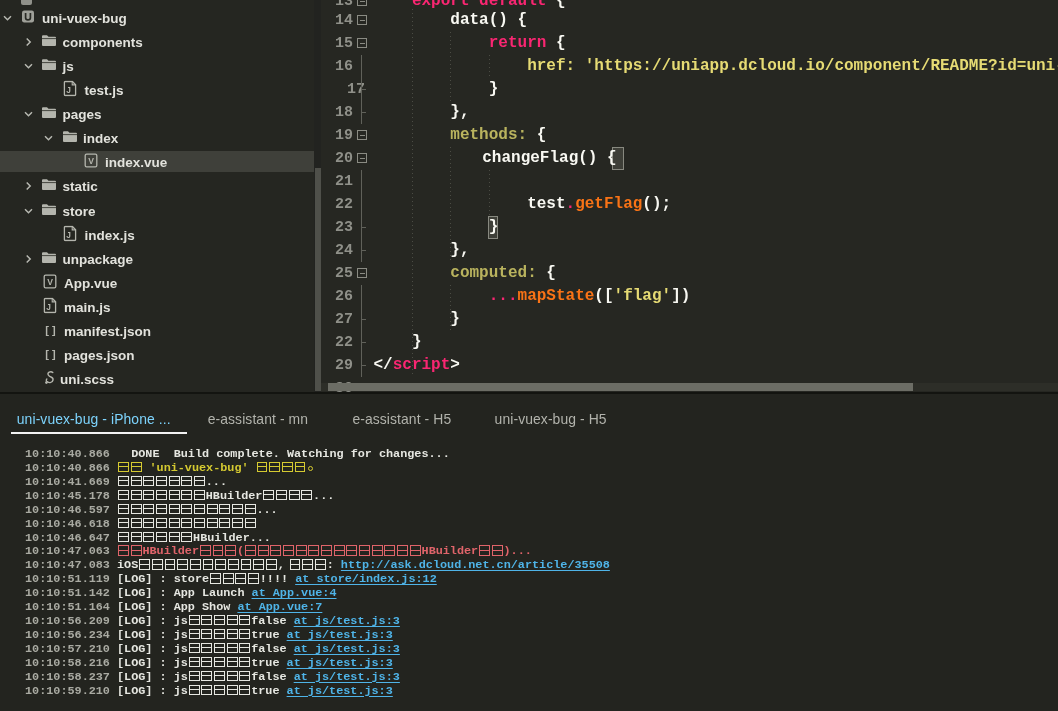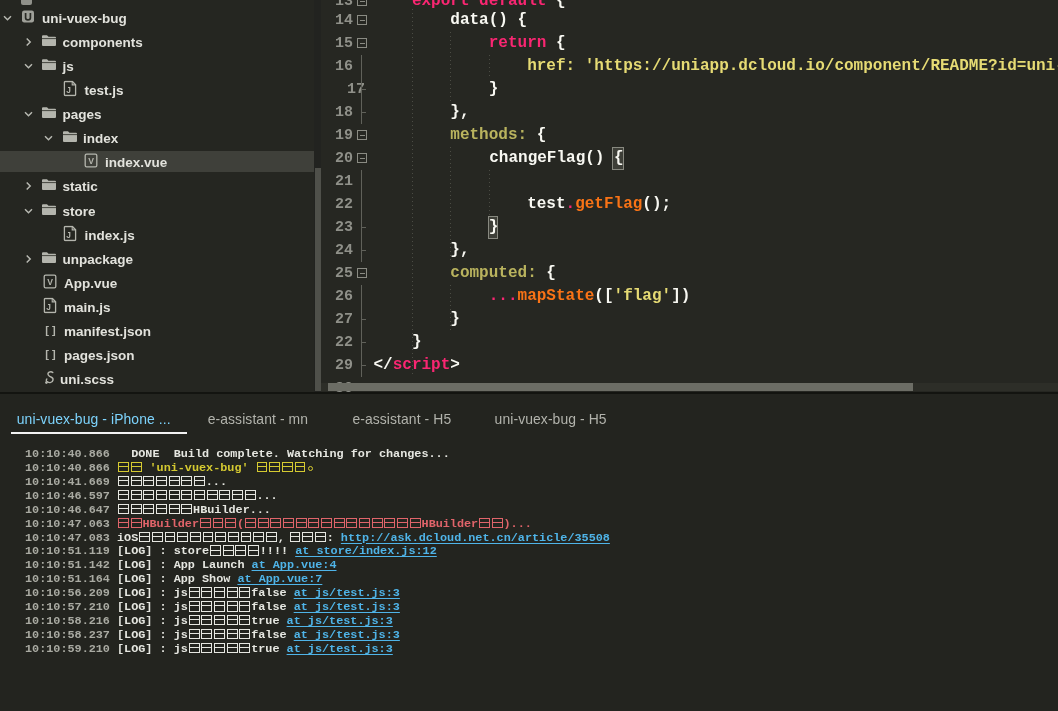--- a/index.html
+++ b/index.html
@@ -224,21 +224,21 @@
 <div class="cl" style="top:31.8px;left:52.5px">            <span class="k">return</span> {</div>
 <div class="num" style="top:54.8px;left:0">16</div>
 <div class="cl" style="top:54.8px;left:52.5px">                <span class="s">href: 'https://uniapp.dcloud.io/component/README?id=uni-app'</span></div>
 <div class="num" style="top:77.8px;left:12px">17</div>
 <div class="cl" style="top:77.8px;left:52.5px">            }</div>
 <div class="num" style="top:100.8px;left:0">18</div>
 <div class="cl" style="top:100.8px;left:52.5px">        },</div>
 <div class="num" style="top:123.8px;left:0">19</div>
 <div class="cl" style="top:123.8px;left:52.5px">        <span class="o2">methods:</span> {</div>
 <div class="num" style="top:146.8px;left:0">20</div>
-<div class="cl" style="top:146.8px;left:53px">            changeFlag() {</div>
+<div class="cl" style="top:146.8px;left:46px">            changeFlag() {</div>
 <div class="num" style="top:169.8px;left:0">21</div>
 <div class="num" style="top:192.8px;left:0">22</div>
 <div class="cl" style="top:192.8px;left:52.5px">                test<span class="p">.</span><span class="g">getFlag</span>();</div>
 <div class="num" style="top:215.8px;left:0">23</div>
 <div class="cl" style="top:215.8px;left:52.5px">            }</div>
 <div class="num" style="top:238.8px;left:0">24</div>
 <div class="cl" style="top:238.8px;left:52.5px">        },</div>
 <div class="num" style="top:261.8px;left:0">25</div>
 <div class="cl" style="top:261.8px;left:52.5px">        <span class="o2">computed:</span> {</div>
 <div class="num" style="top:284.8px;left:0">26</div>
@@ -281,26 +281,29 @@
 <div id="console">
       <div class="tab act" style="left:16.8px">uni-vuex-bug - iPhone ...</div>
 <div class="tab" style="left:207.7px">e-assistant - mn</div>
 <div class="tab" style="left:352.4px">e-assistant - H5</div>
 <div class="tab" style="left:494.6px">uni-vuex-bug - H5</div>
 <div id="tabu"></div>
 <div id="logs">
         <div class="lg"><span class="t">10:10:40.866</span>   DONE  Build complete. Watching for changes...</div>
 <div class="lg"><span class="t">10:10:40.866</span> <span class="y"><i class="cj"></i><i class="cj"></i> 'uni-vuex-bug' <i class="cj"></i><i class="cj"></i><i class="cj"></i><i class="cj"></i><i class="co"></i></span></div>
 <div class="lg"><span class="t">10:10:41.669</span> <i class="cj"></i><i class="cj"></i><i class="cj"></i><i class="cj"></i><i class="cj"></i><i class="cj"></i><i class="cj"></i>...</div>
+<div class="lg"><span class="t">10:10:45.178</span> <i class="cj"></i><i class="cj"></i><i class="cj"></i><i class="cj"></i><i class="cj"></i><i class="cj"></i><i class="cj"></i>HBuilder<i class="cj"></i><i class="cj"></i><i class="cj"></i><i class="cj"></i>...</div>
 <div class="lg"><span class="t">10:10:46.597</span> <i class="cj"></i><i class="cj"></i><i class="cj"></i><i class="cj"></i><i class="cj"></i><i class="cj"></i><i class="cj"></i><i class="cj"></i><i class="cj"></i><i class="cj"></i><i class="cj"></i>...</div>
+<div class="lg"><span class="t">10:10:46.618</span> <i class="cj"></i><i class="cj"></i><i class="cj"></i><i class="cj"></i><i class="cj"></i><i class="cj"></i><i class="cj"></i><i class="cj"></i><i class="cj"></i><i class="cj"></i><i class="cj"></i></div>
 <div class="lg"><span class="t">10:10:46.647</span> <i class="cj"></i><i class="cj"></i><i class="cj"></i><i class="cj"></i><i class="cj"></i><i class="cj"></i>HBuilder...</div>
 <div class="lg"><span class="t">10:10:47.063</span> <span class="r"><i class="cj"></i><i class="cj"></i>HBuilder<i class="cj"></i><i class="cj"></i><i class="cj"></i>(<i class="cj"></i><i class="cj"></i><i class="cj"></i><i class="cj"></i><i class="cj"></i><i class="cj"></i><i class="cj"></i><i class="cj"></i><i class="cj"></i><i class="cj"></i><i class="cj"></i><i class="cj"></i><i class="cj"></i><i class="cj"></i>HBuilder<i class="cj"></i><i class="cj"></i>)...</span></div>
 <div class="lg"><span class="t">10:10:47.083</span> iOS<i class="cj"></i><i class="cj"></i><i class="cj"></i><i class="cj"></i><i class="cj"></i><i class="cj"></i><i class="cj"></i><i class="cj"></i><i class="cj"></i><i class="cj"></i><i class="cj"></i><span class="cc">,</span><i class="cj"></i><i class="cj"></i><i class="cj"></i>: <span class="a">http://ask.dcloud.net.cn/article/35508</span></div>
 <div class="lg"><span class="t">10:10:51.119</span> [LOG] : store<i class="cj"></i><i class="cj"></i><i class="cj"></i><i class="cj"></i>!!!! <span class="a">at store/index.js:12</span></div>
 <div class="lg"><span class="t">10:10:51.142</span> [LOG] : App Launch <span class="a">at App.vue:4</span></div>
 <div class="lg"><span class="t">10:10:51.164</span> [LOG] : App Show <span class="a">at App.vue:7</span></div>
 <div class="lg"><span class="t">10:10:56.209</span> [LOG] : js<i class="cj"></i><i class="cj"></i><i class="cj"></i><i class="cj"></i><i class="cj"></i>false <span class="a">at js/test.js:3</span></div>
+<div class="lg"><span class="t">10:10:56.234</span> [LOG] : js<i class="cj"></i><i class="cj"></i><i class="cj"></i><i class="cj"></i><i class="cj"></i>true <span class="a">at js/test.js:3</span></div>
 <div class="lg"><span class="t">10:10:57.210</span> [LOG] : js<i class="cj"></i><i class="cj"></i><i class="cj"></i><i class="cj"></i><i class="cj"></i>false <span class="a">at js/test.js:3</span></div>
 <div class="lg"><span class="t">10:10:58.216</span> [LOG] : js<i class="cj"></i><i class="cj"></i><i class="cj"></i><i class="cj"></i><i class="cj"></i>true <span class="a">at js/test.js:3</span></div>
 <div class="lg"><span class="t">10:10:58.237</span> [LOG] : js<i class="cj"></i><i class="cj"></i><i class="cj"></i><i class="cj"></i><i class="cj"></i>false <span class="a">at js/test.js:3</span></div>
 <div class="lg"><span class="t">10:10:59.210</span> [LOG] : js<i class="cj"></i><i class="cj"></i><i class="cj"></i><i class="cj"></i><i class="cj"></i>true <span class="a">at js/test.js:3</span></div>
       </div>
     </div>
 </div>
 </body></html>

